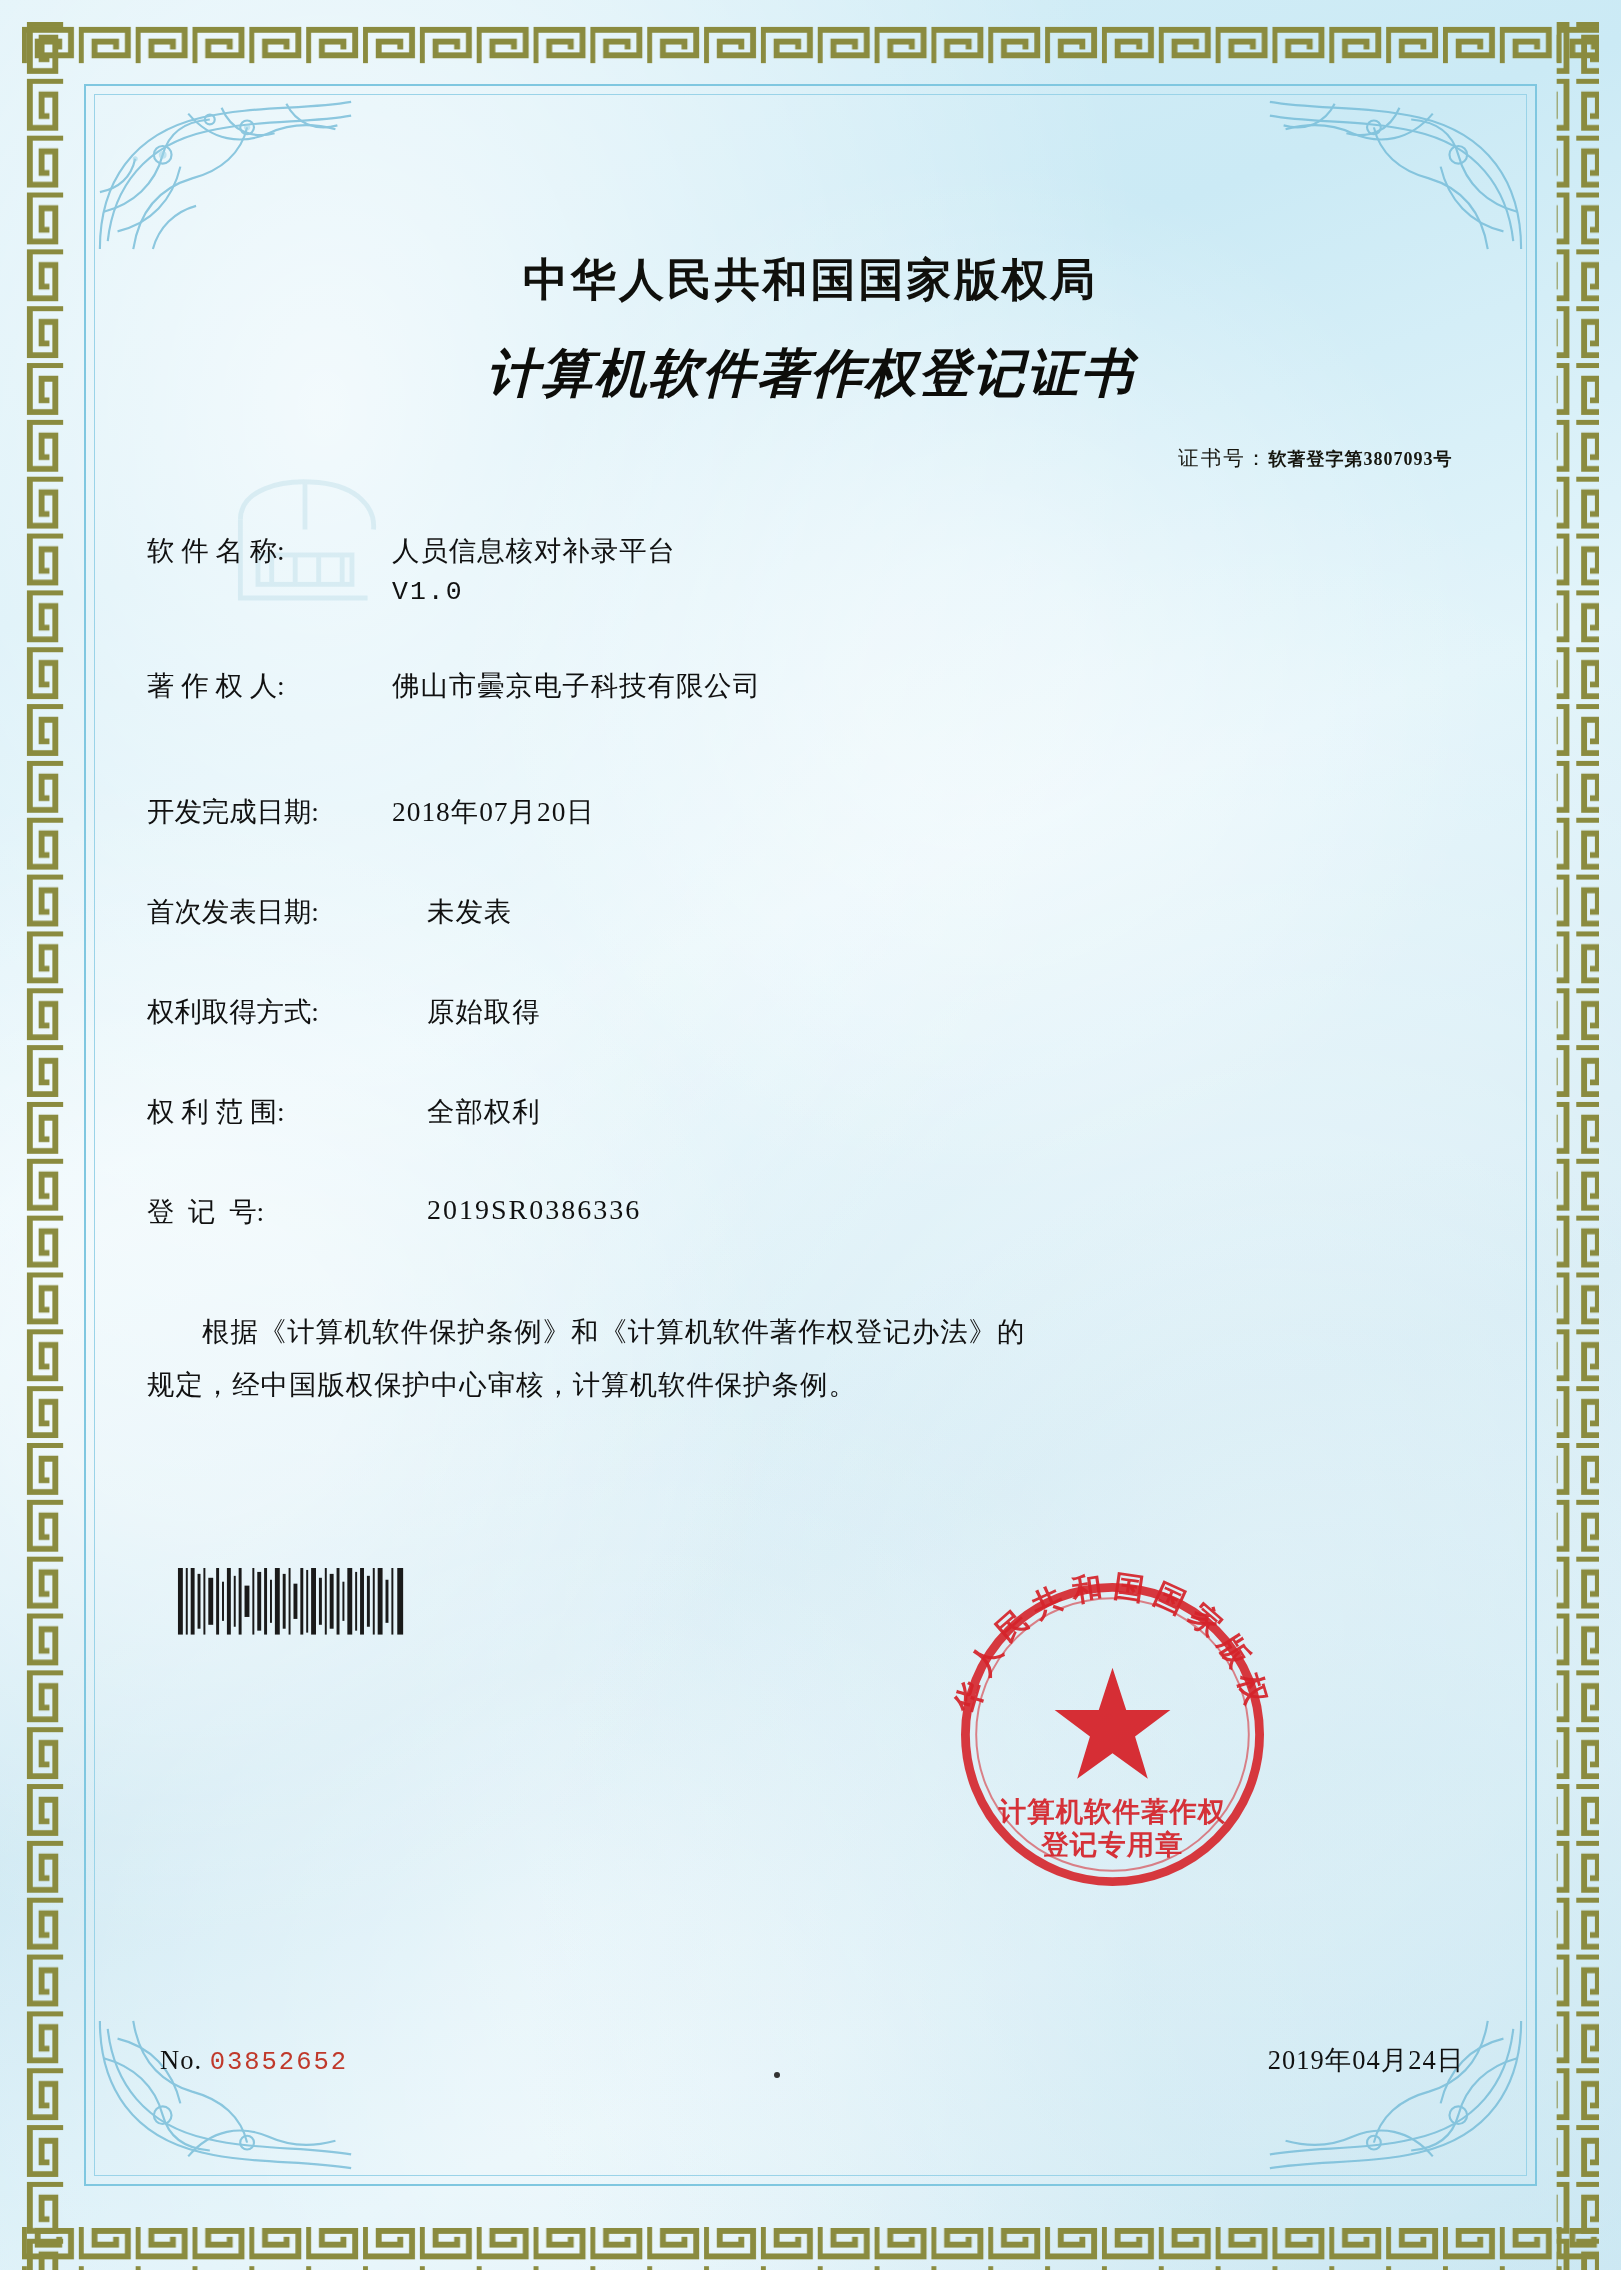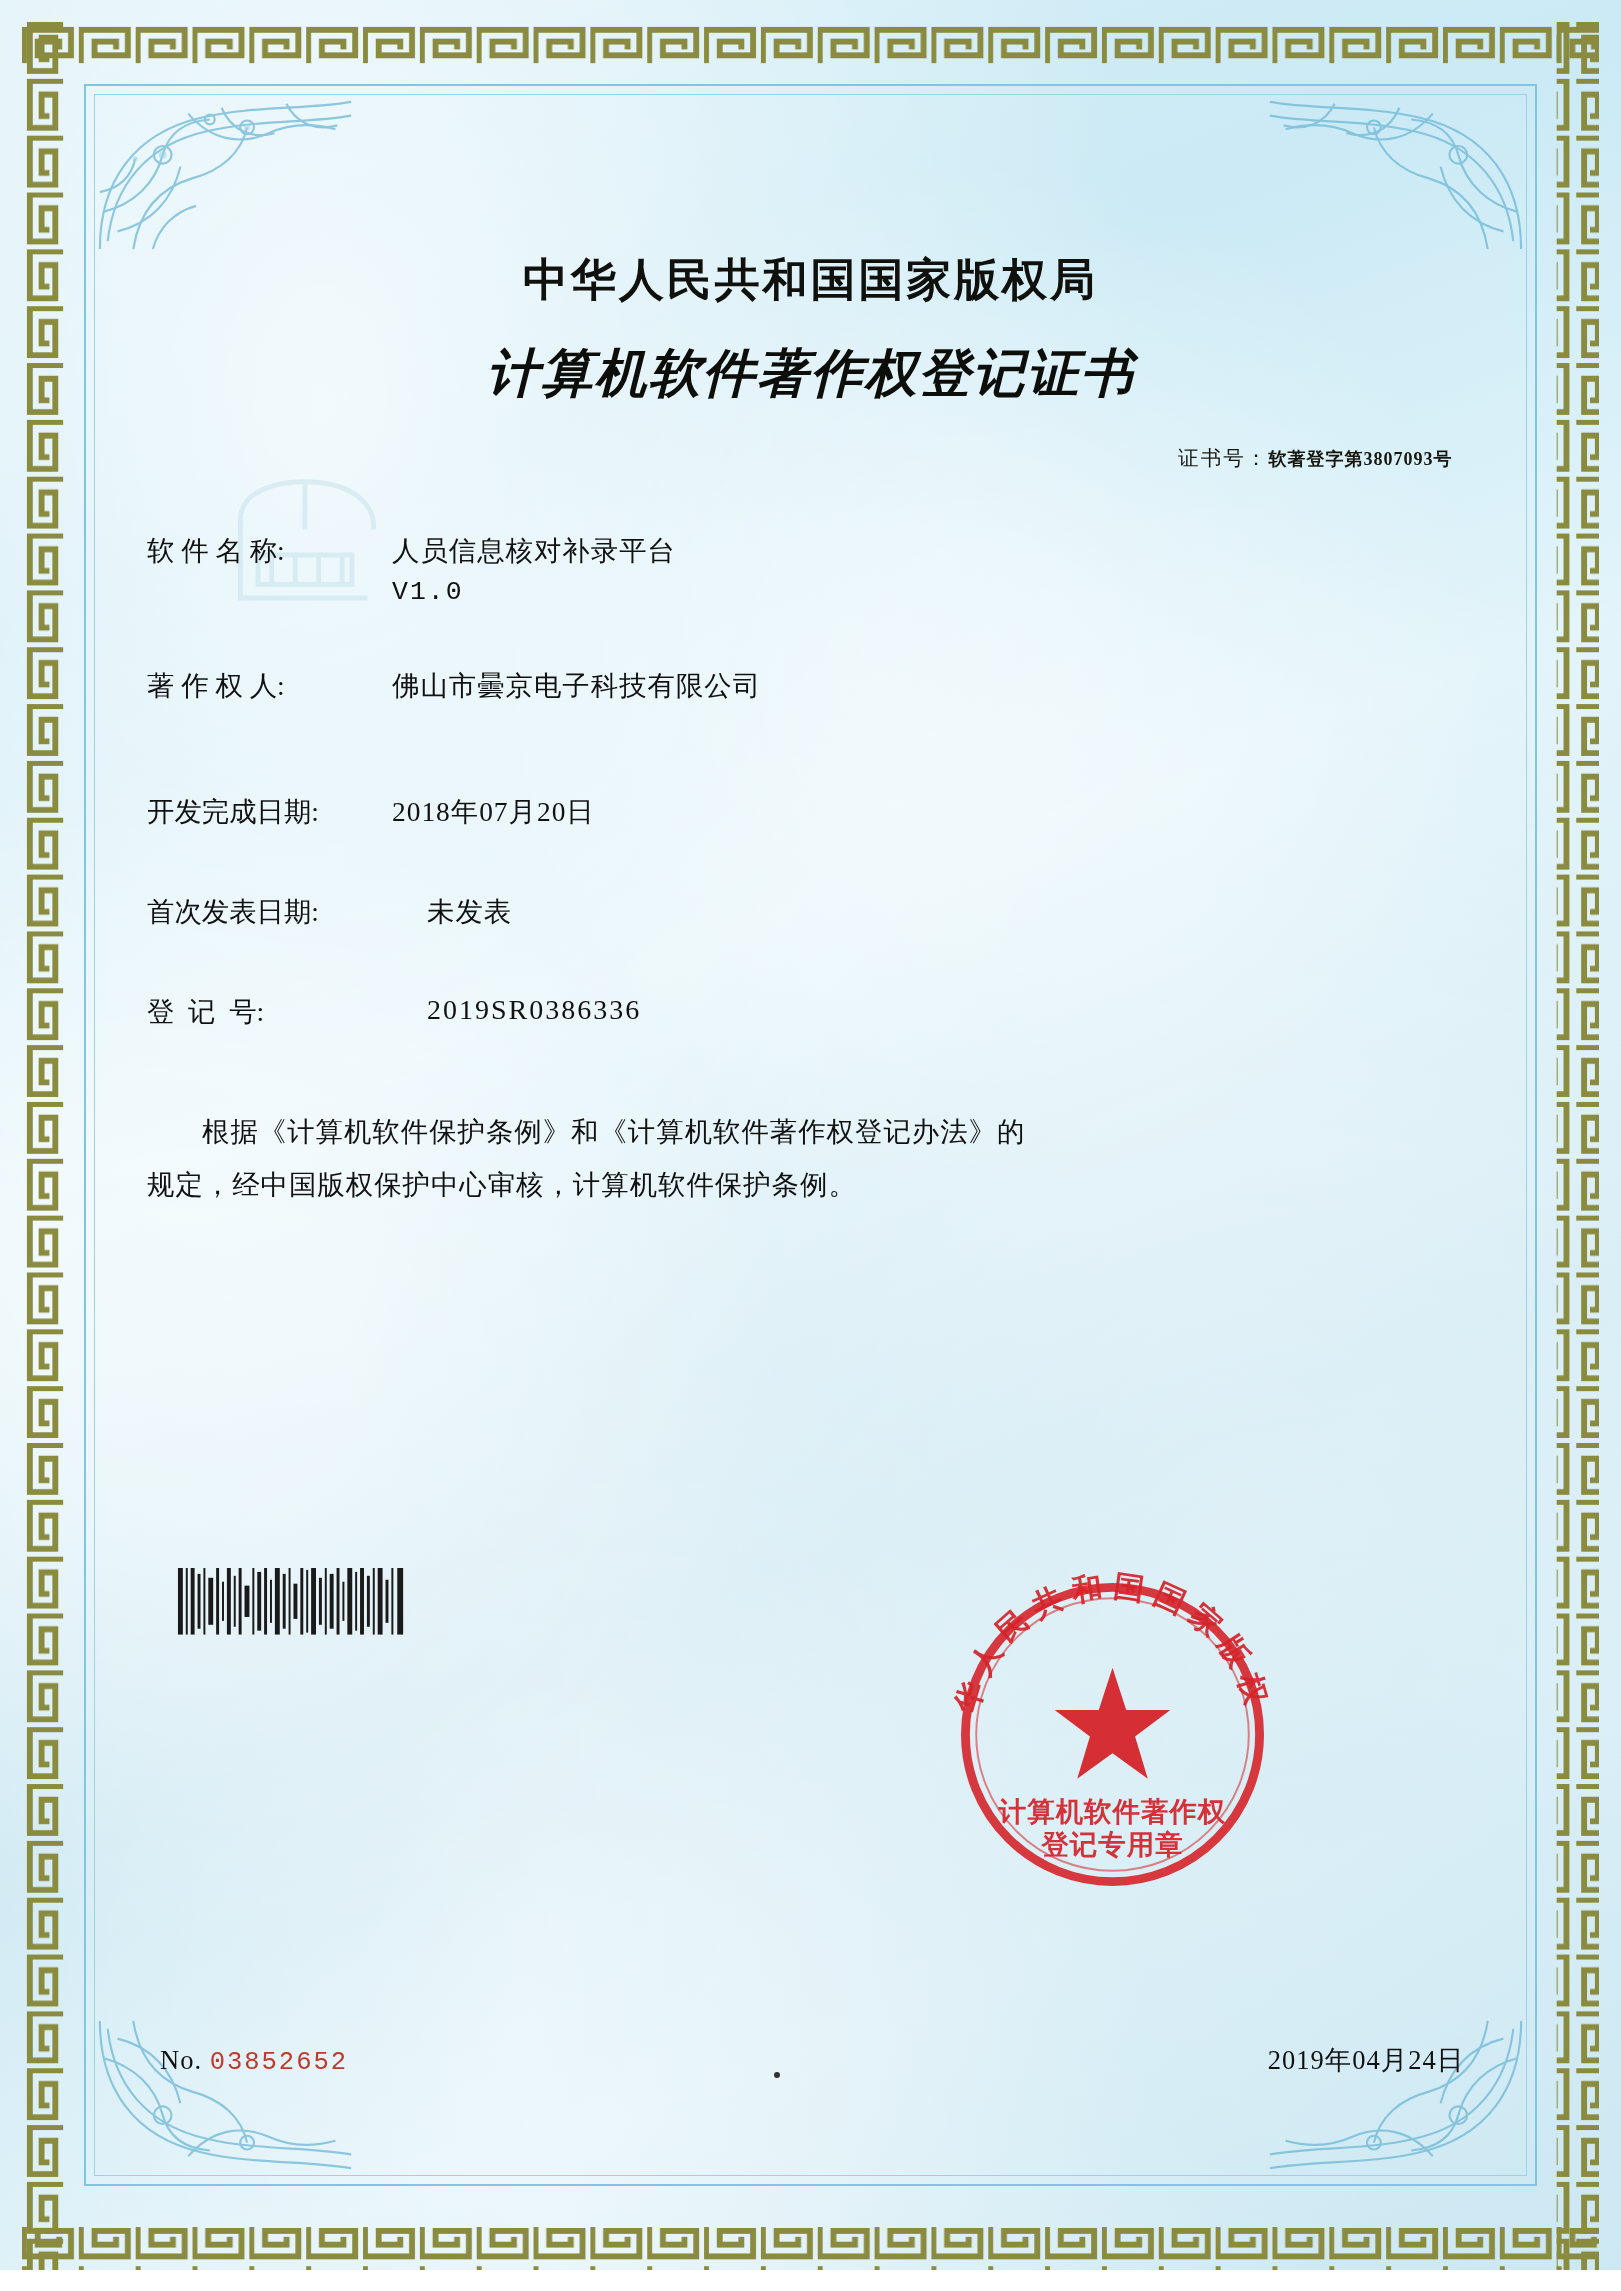--- a/index.html
+++ b/index.html
@@ -349,21 +349,29 @@
     <div class="field dev">
       <div class="lab">开发完成日期:</div>
       <div class="val">2018年07月20日</div>
     </div>
 
     <div class="field gap">
       <div class="lab">首次发表日期:</div>
       <div class="val">未发表</div>
     </div>
 
-
+    <div class="field gap">
+      <div class="lab">权利取得方式:</div>
+      <div class="val">原始取得</div>
+    </div>
+
+    <div class="field gap">
+      <div class="lab">权 利 范 围:</div>
+      <div class="val">全部权利</div>
+    </div>
 
     <div class="field gap reg-no">
       <div class="lab">登  记  号:</div>
       <div class="val">2019SR0386336</div>
     </div>
 
     <div class="statement">
       <span class="p1">根据《计算机软件保护条例》和《计算机软件著作权登记办法》的</span>
       <span class="p2">规定，经中国版权保护中心审核，计算机软件保护条例。</span>
     </div>

